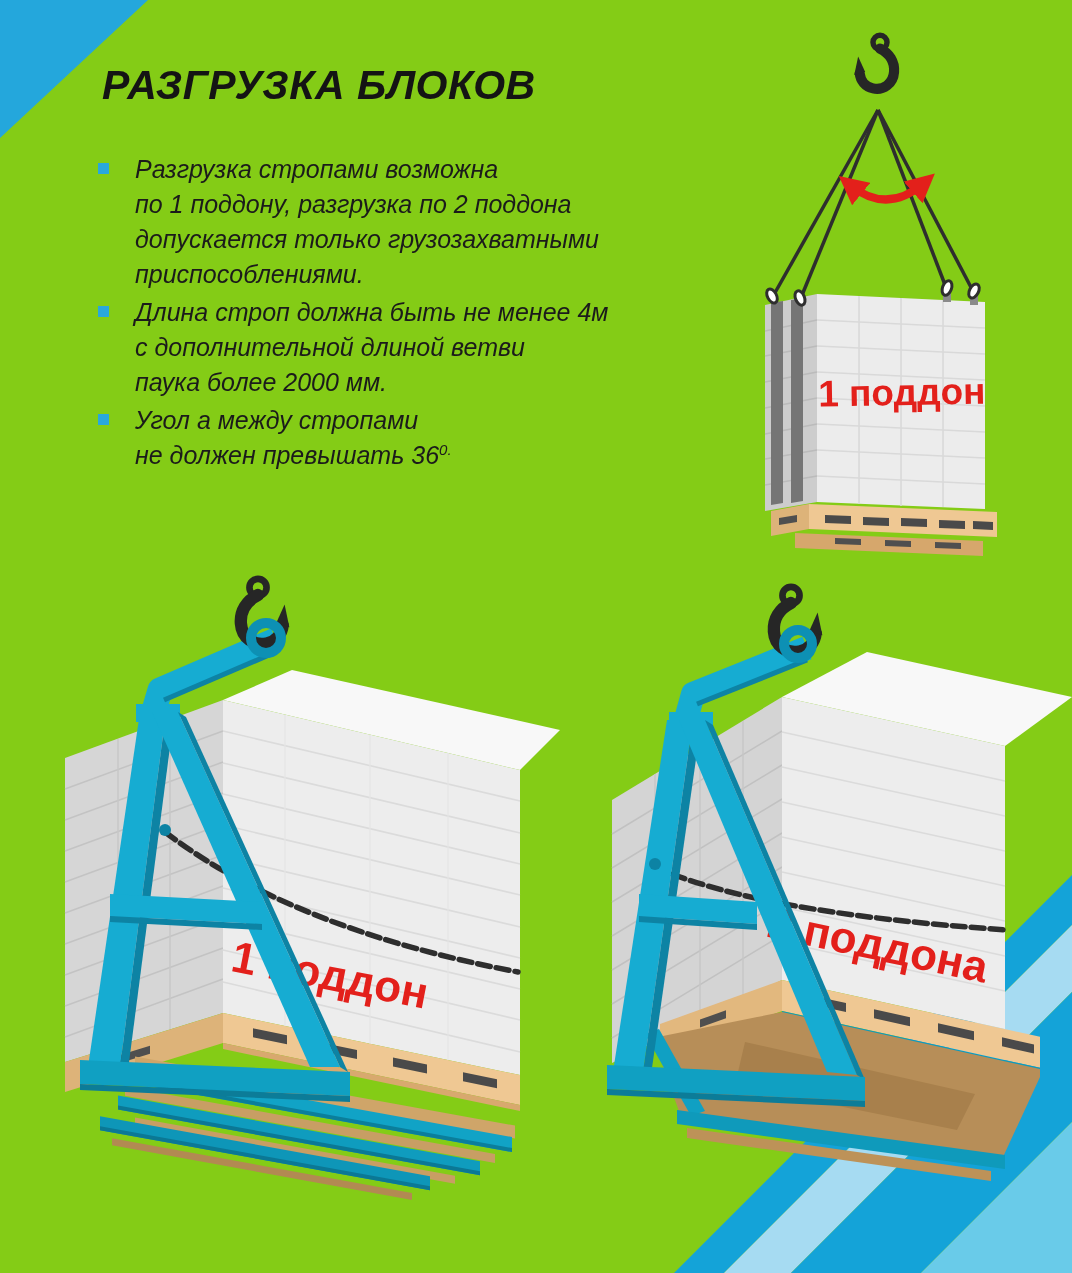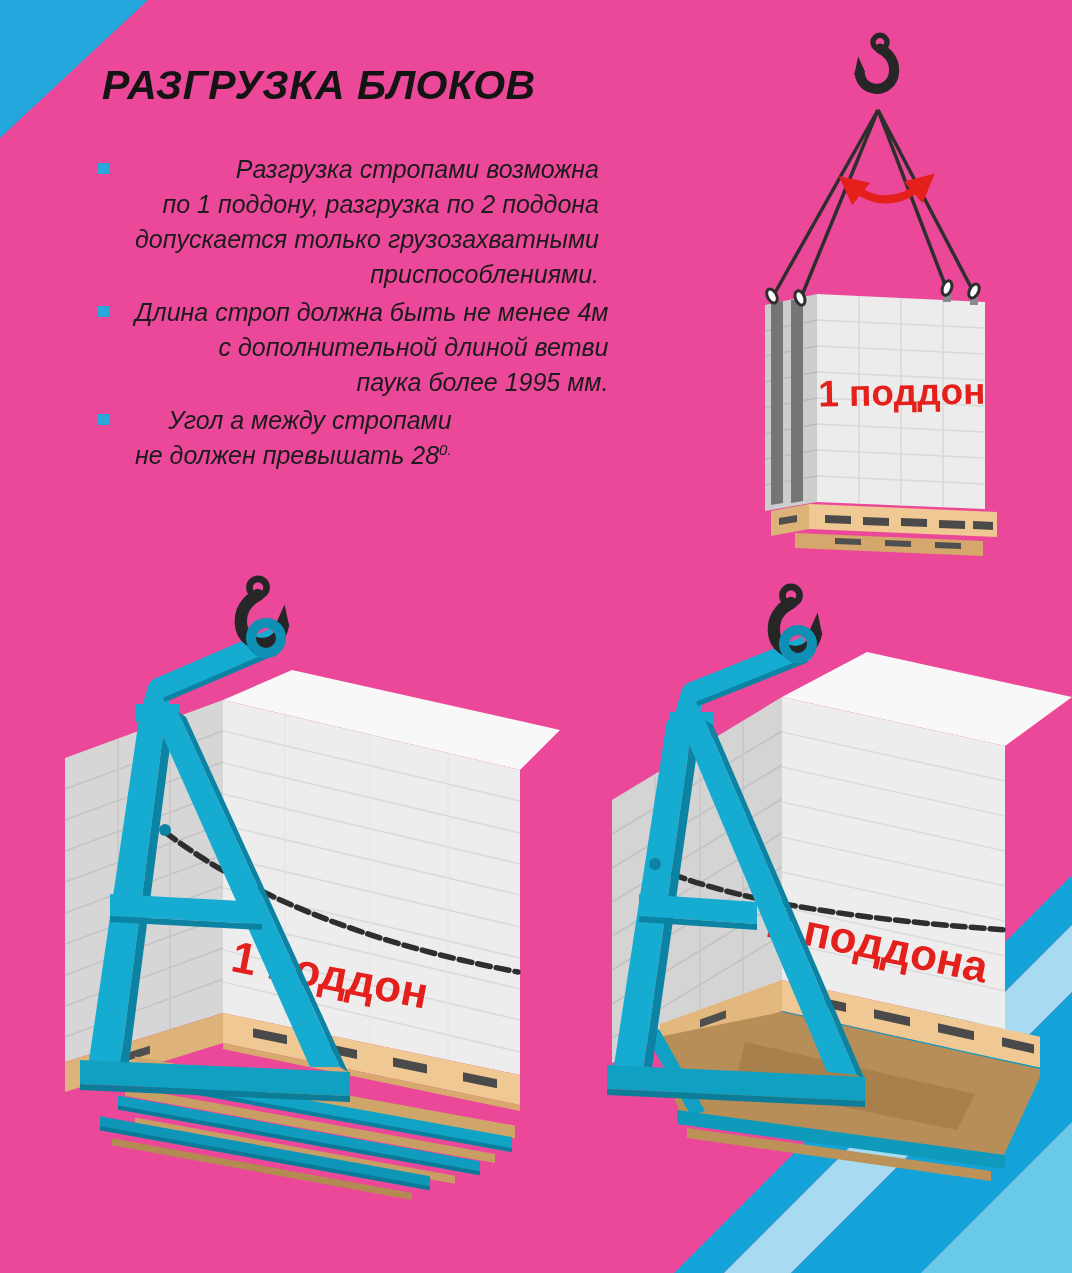--- a/index.html
+++ b/index.html
@@ -1,30 +1,30 @@
 <!DOCTYPE html>
 <html><head>
 <meta charset="utf-8">
 <style>
   html,body{margin:0;padding:0;background:#ffffff;}
-  #page{position:relative;width:1072px;height:1273px;background:#ec4899;overflow:hidden;
+  #page{position:relative;width:1072px;height:1273px;background:#84cc16;overflow:hidden;
         font-family:"Liberation Sans",sans-serif;color:#1b1b1b;}
   
   #tl-triangle{position:absolute;left:0;top:0;width:148px;height:138px;
     background:#24A7DC;clip-path:polygon(0 0,100% 0,0 100%);z-index:1;}
   #br-stripes{position:absolute;left:0;top:0;width:1072px;height:1273px;z-index:1;pointer-events:none;}
   
   #title{position:absolute;left:102px;top:62px;z-index:3;
     font-size:41px;font-weight:700;font-style:italic;letter-spacing:.5px;color:#141414;white-space:nowrap;}
   
   #bullets{position:absolute;left:98px;top:152px;width:665px;z-index:3;
     list-style:none;margin:0;padding:0;}
   #bullets li{display:flex;align-items:flex-start;margin:0 0 3px 0;}
   .marker{flex:0 0 11px;width:11px;height:11px;background:#29A8DC;margin:11px 26px 0 0;}
-  .btext{font-size:25px;font-style:italic;line-height:35px;white-space:pre-line;color:#1b1b1b;text-align:right;}
+  .btext{font-size:25px;font-style:italic;line-height:35px;white-space:pre-line;color:#1b1b1b;}
   .btext sup{font-size:15px;font-style:italic;vertical-align:super;line-height:0;}
   
   .fig{position:absolute;z-index:2;}
   #fig-a{left:735px;top:15px;}
   #fig-b{left:40px;top:562px;}
   #fig-c{left:595px;top:572px;}
   .fig-label{font-family:"Liberation Sans",sans-serif;font-weight:700;fill:#E3201B;}
 </style>
 </head>
 <body>
@@ -46,26 +46,26 @@
       <span class="marker"></span>
       <span class="btext">Разгрузка стропами возможна
 по 1 поддону, разгрузка по 2 поддона
 допускается только грузозахватными
 приспособлениями.</span>
     </li>
     <li>
       <span class="marker"></span>
       <span class="btext">Длина строп должна быть не менее 4м
 с дополнительной длиной ветви
-паука более 1995 мм.</span>
+паука более 2000 мм.</span>
     </li>
     <li>
       <span class="marker"></span>
       <span class="btext"><span>Угол а между стропами
-не должен превышать 28</span><sup>0.</sup></span>
+не должен превышать 36</span><sup>0.</sup></span>
     </li>
   </ul>
 
   <svg id="fig-a" class="fig" width="337" height="560" viewBox="0 0 337 560">
     <defs>
       <marker id="arrA" viewBox="0 0 10 10" refX="5" refY="5" markerWidth="3.6" markerHeight="3.6" orient="auto-start-reverse">
         <path d="M0,0 L10,5 L0,10 z" fill="#E3201B"></path>
       </marker>
     </defs>
 

